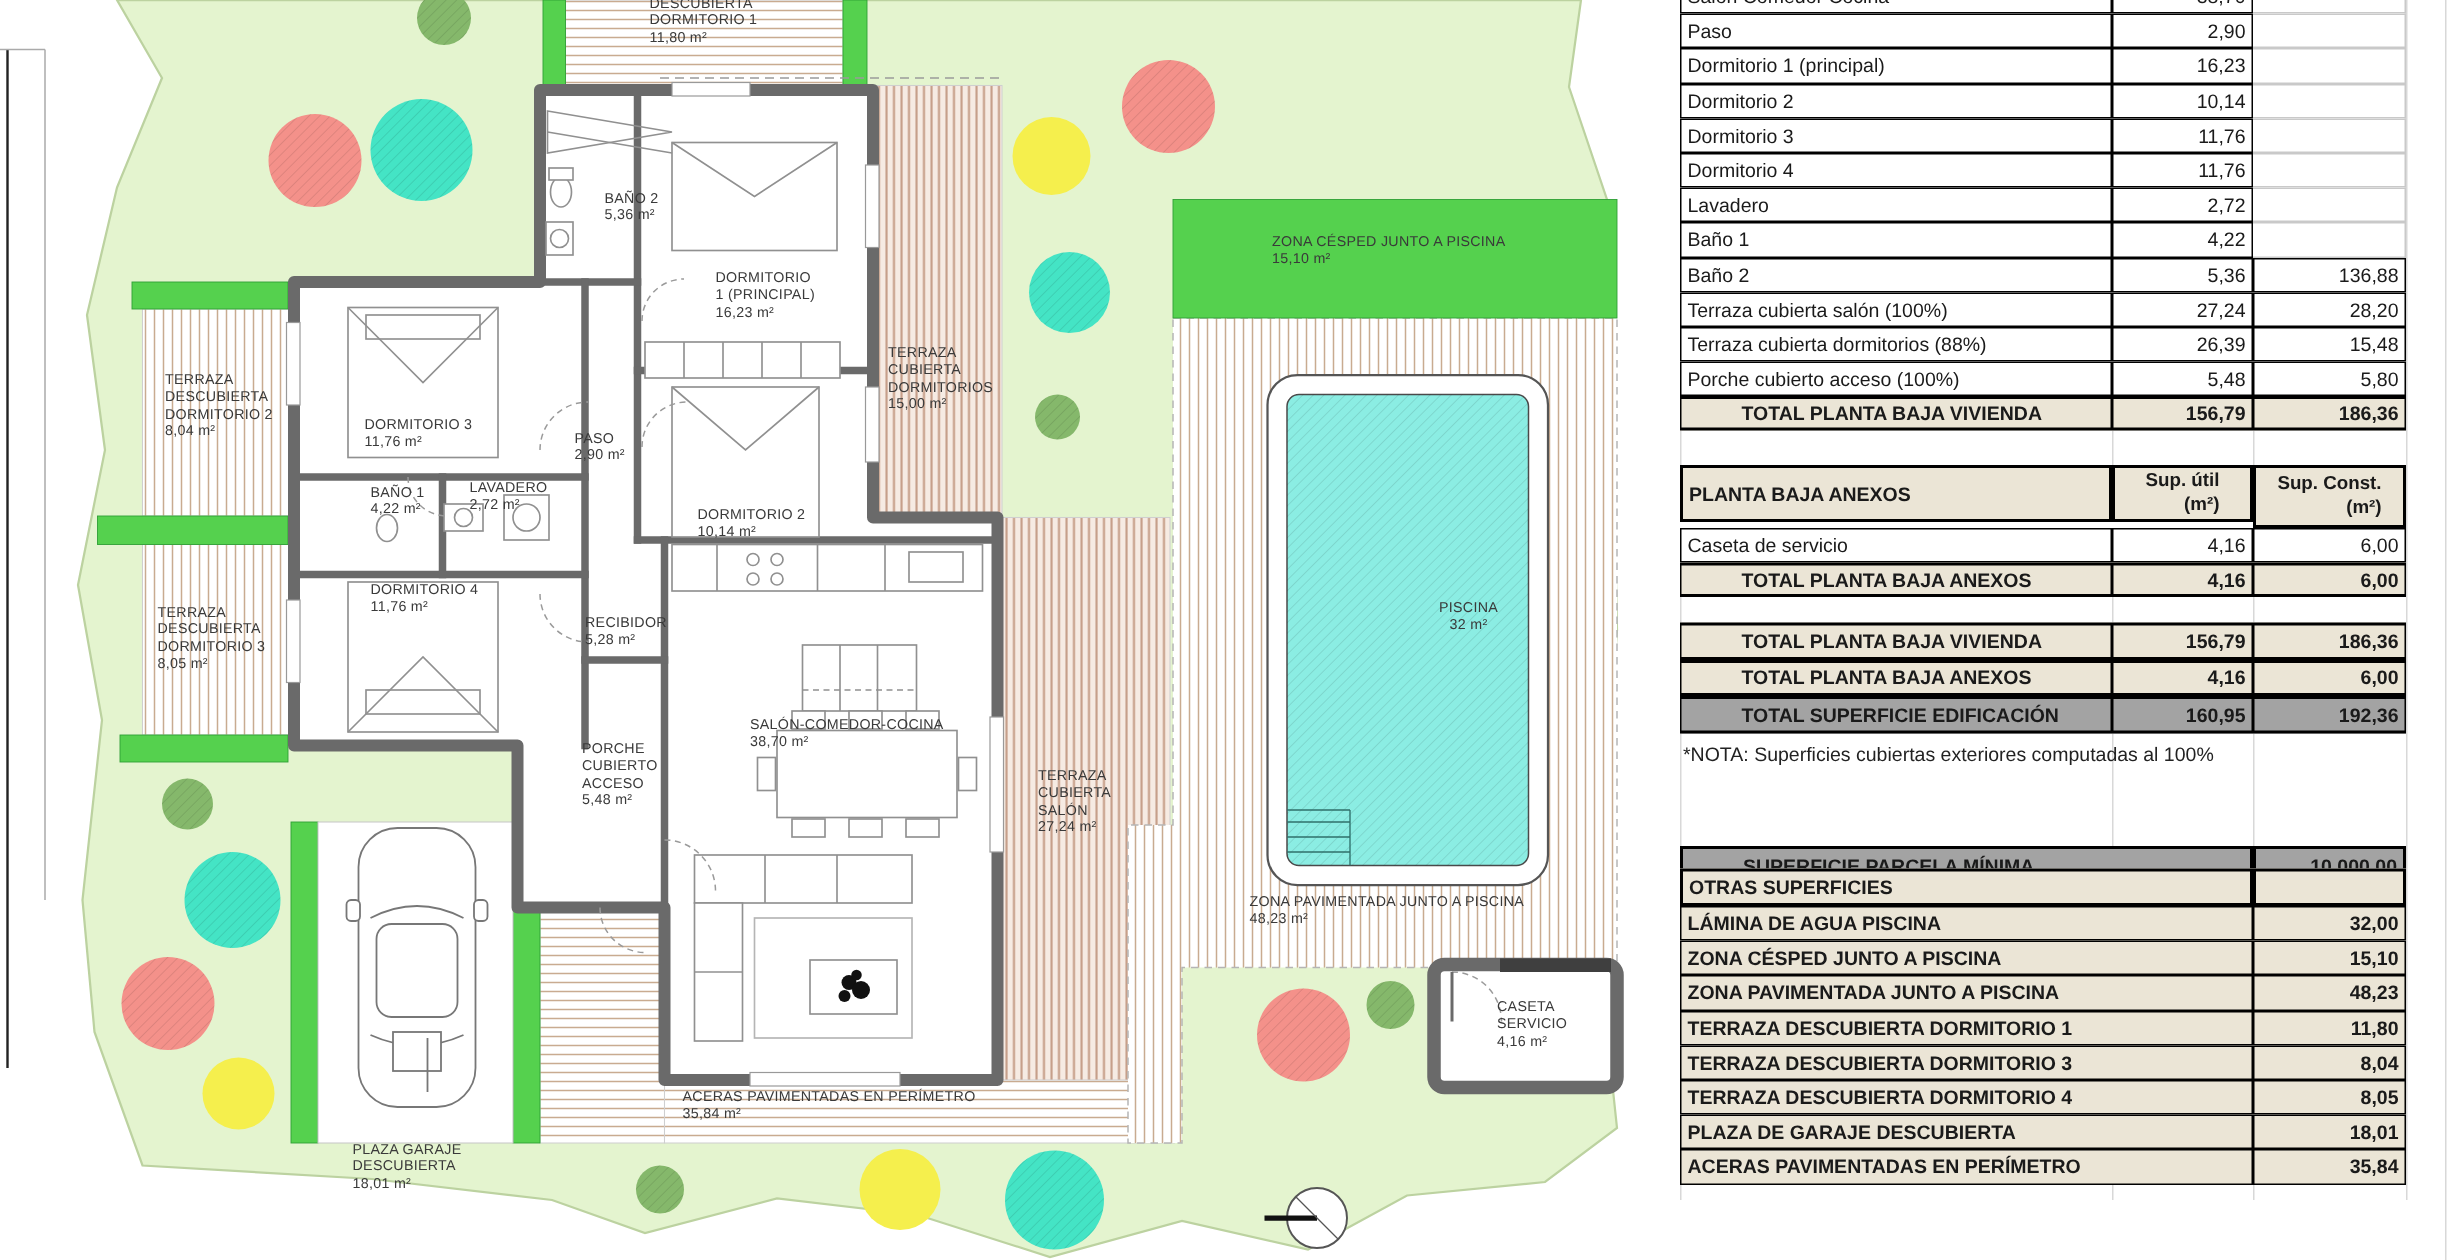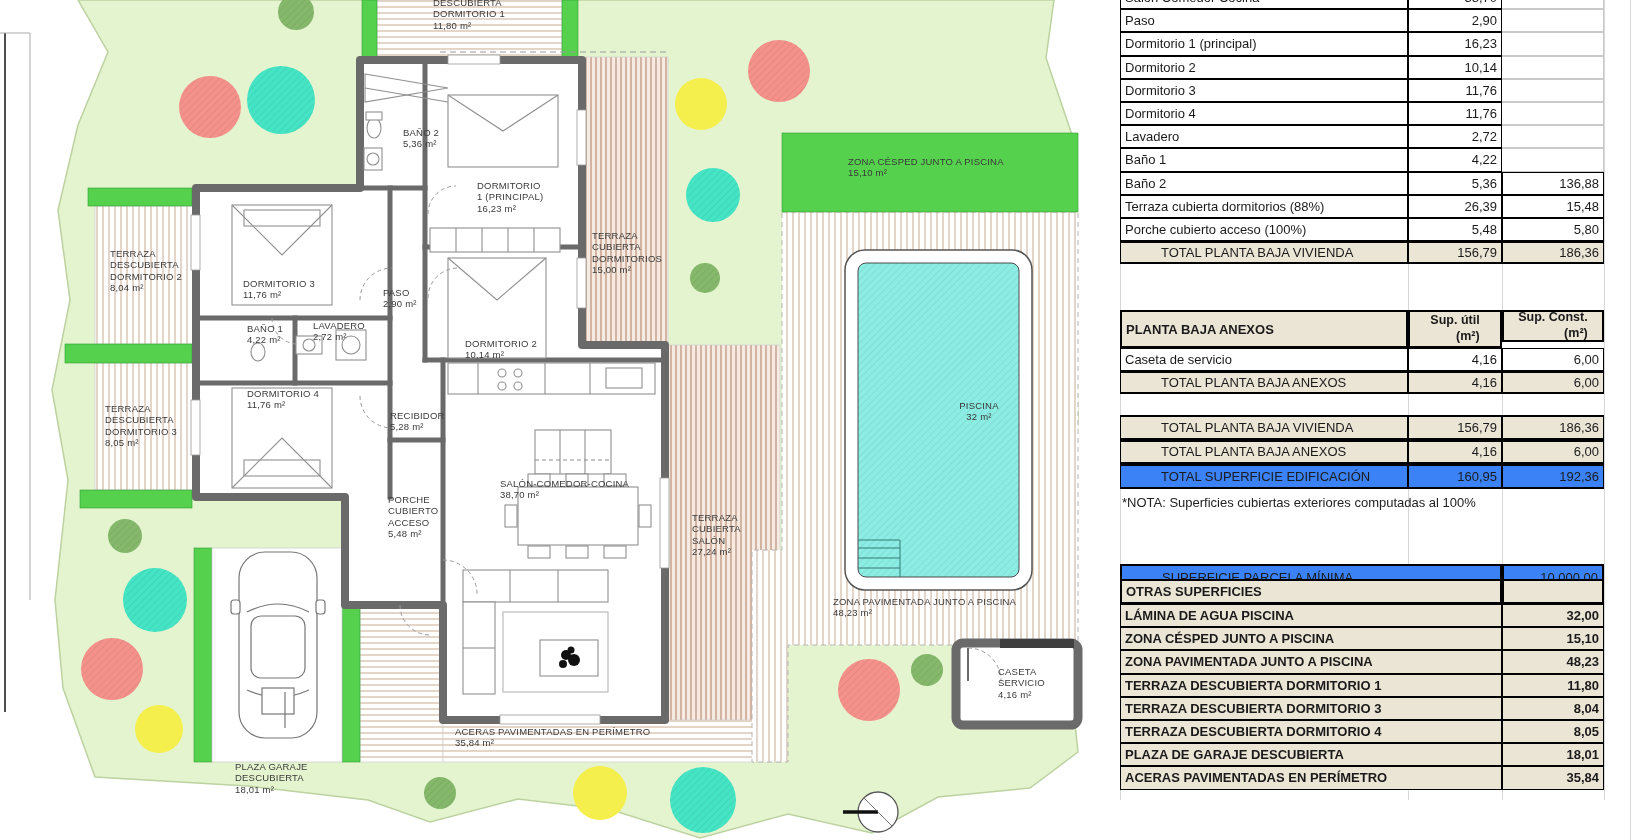--- a/index.html
+++ b/index.html
@@ -15,23 +15,23 @@
   .gridline{position:absolute;width:1px;background:#d8d8d8;top:0;height:800px;}
   .tbl{position:absolute;left:1120px;background:#fff;border-collapse:collapse;}
   .tr{display:flex;}
   .td{box-sizing:border-box;border:1px solid #000;font-size:13px;
       padding:0 4px;display:flex;align-items:center;height:23.2px;background:#fff;}
   .td.name{width:288px;justify-content:flex-start;}
   .td.num{width:94px;justify-content:flex-end;}
   .td.num2{width:102px;justify-content:flex-end;}
   .td.ghost{border-color:#c9c9c9;border-left:none;}
   .td.beige{background:#EBE5D6;font-weight:bold;}
-  .td.blue{background:#3b82f6;font-weight:bold;}
+  .td.blue{background:#a3a3a3;font-weight:bold;}
   .td.thick{border-width:2px;}
-  .tr.total .td{border-top-width:2px;border-bottom-width:2px;font-weight:normal;padding-left:40px;}
+  .tr.total .td{border-top-width:2px;border-bottom-width:2px;font-weight:bold;padding-left:40px;}
   .hdr2{white-space:pre-line;justify-content:center !important;text-align:right;
         line-height:1.25;font-weight:bold;}
   .wide{width:382px !important;}
   .nota{position:absolute;left:1122px;font-size:13px;color:#222;}
 </style>
 </head>
 <body>
 
 <div id="page">
 
@@ -448,20 +448,25 @@
         <div class="td name">Baño 1</div>
         <div class="td num">4,22</div>
         <div class="td num2 ghost"></div>
       </div>
     <div class="tr">
         <div class="td name">Baño 2</div>
         <div class="td num">5,36</div>
         <div class="td num2">136,88</div>
       </div>
     <div class="tr">
+        <div class="td name">Terraza cubierta salón (100%)</div>
+        <div class="td num">27,24</div>
+        <div class="td num2">28,20</div>
+      </div>
+    <div class="tr">
         <div class="td name">Terraza cubierta dormitorios (88%)</div>
         <div class="td num">26,39</div>
         <div class="td num2">15,48</div>
       </div>
     <div class="tr">
         <div class="td name">Porche cubierto acceso (100%)</div>
         <div class="td num">5,48</div>
         <div class="td num2">5,80</div>
       </div>
     <div class="tr total">
@@ -469,21 +474,21 @@
         <div class="td num beige">156,79</div>
         <div class="td num2 beige">186,36</div>
       </div>
   </div>
 
   <div class="tbl" style="top:310px">
     <div class="tr">
       <div class="td name beige thick" style="height:38px">PLANTA BAJA ANEXOS</div>
       <div class="td num beige thick hdr2" style="height:38px;font-size:12.5px">Sup. útil
 (m²)</div>
-      <div class="td num2 beige thick hdr2" style="height:32px;font-size:12.5px">Sup. Const.
+      <div class="td num2 beige thick hdr2" style="height:42px;font-size:12.5px">Sup. Const.
 (m²)</div>
     </div>
     <div class="tr">
         <div class="td name">Caseta de servicio</div>
         <div class="td num">4,16</div>
         <div class="td num2">6,00</div>
       </div>
     <div class="tr total">
         <div class="td name beige">TOTAL PLANTA BAJA ANEXOS</div>
         <div class="td num beige">4,16</div>

